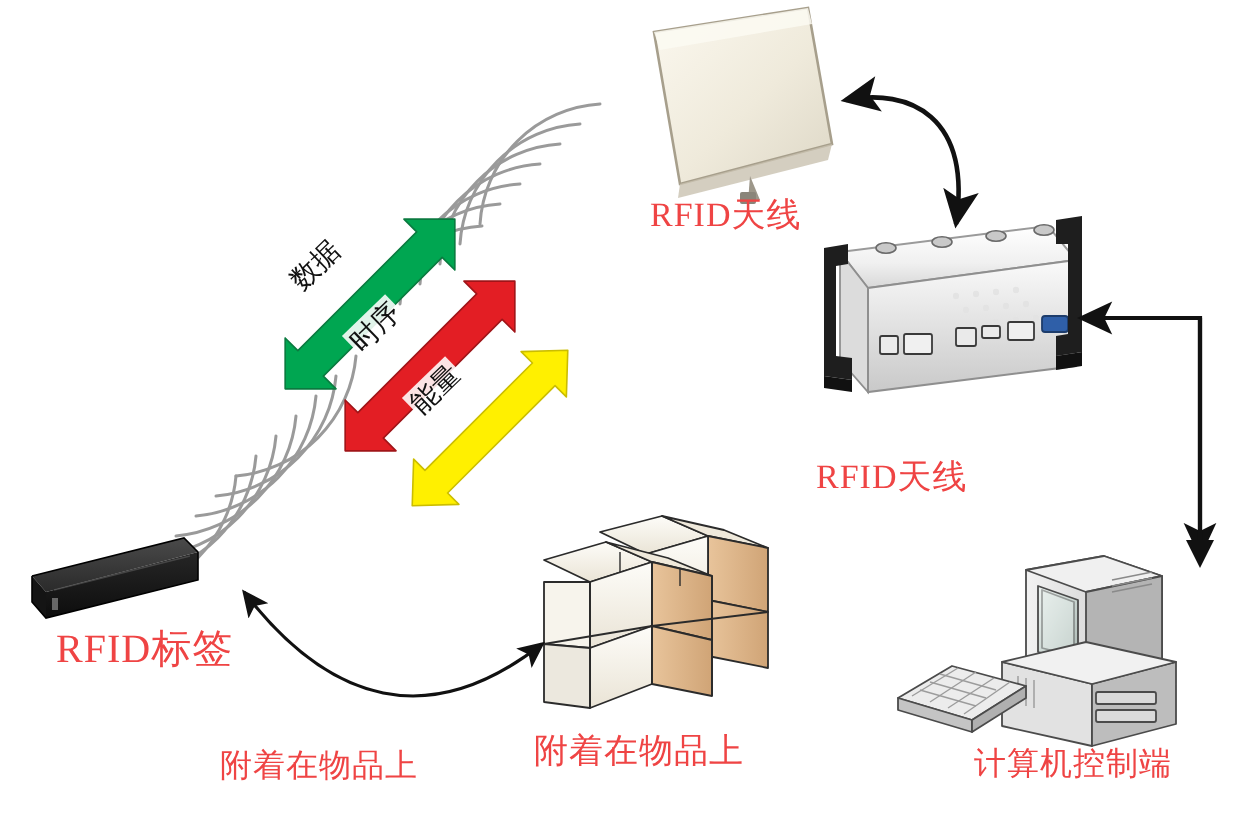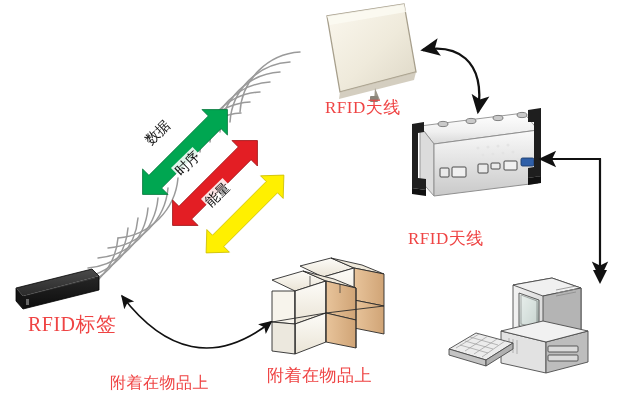--- a/index.html
+++ b/index.html
@@ -299,14 +299,15 @@
   <div class="cap cap-antenna">RFID天线</div>
 
   <div class="cap cap-reader">RFID天线</div>
 
   <div class="cap cap-tag">RFID标签</div>
 
   <div class="cap cap-attach">附着在物品上</div>
 
   <div class="cap cap-goods">附着在物品上</div>
 
+  <div class="cap cap-computer">计算机控制端</div>
 
 </div>
 
 </body></html>

